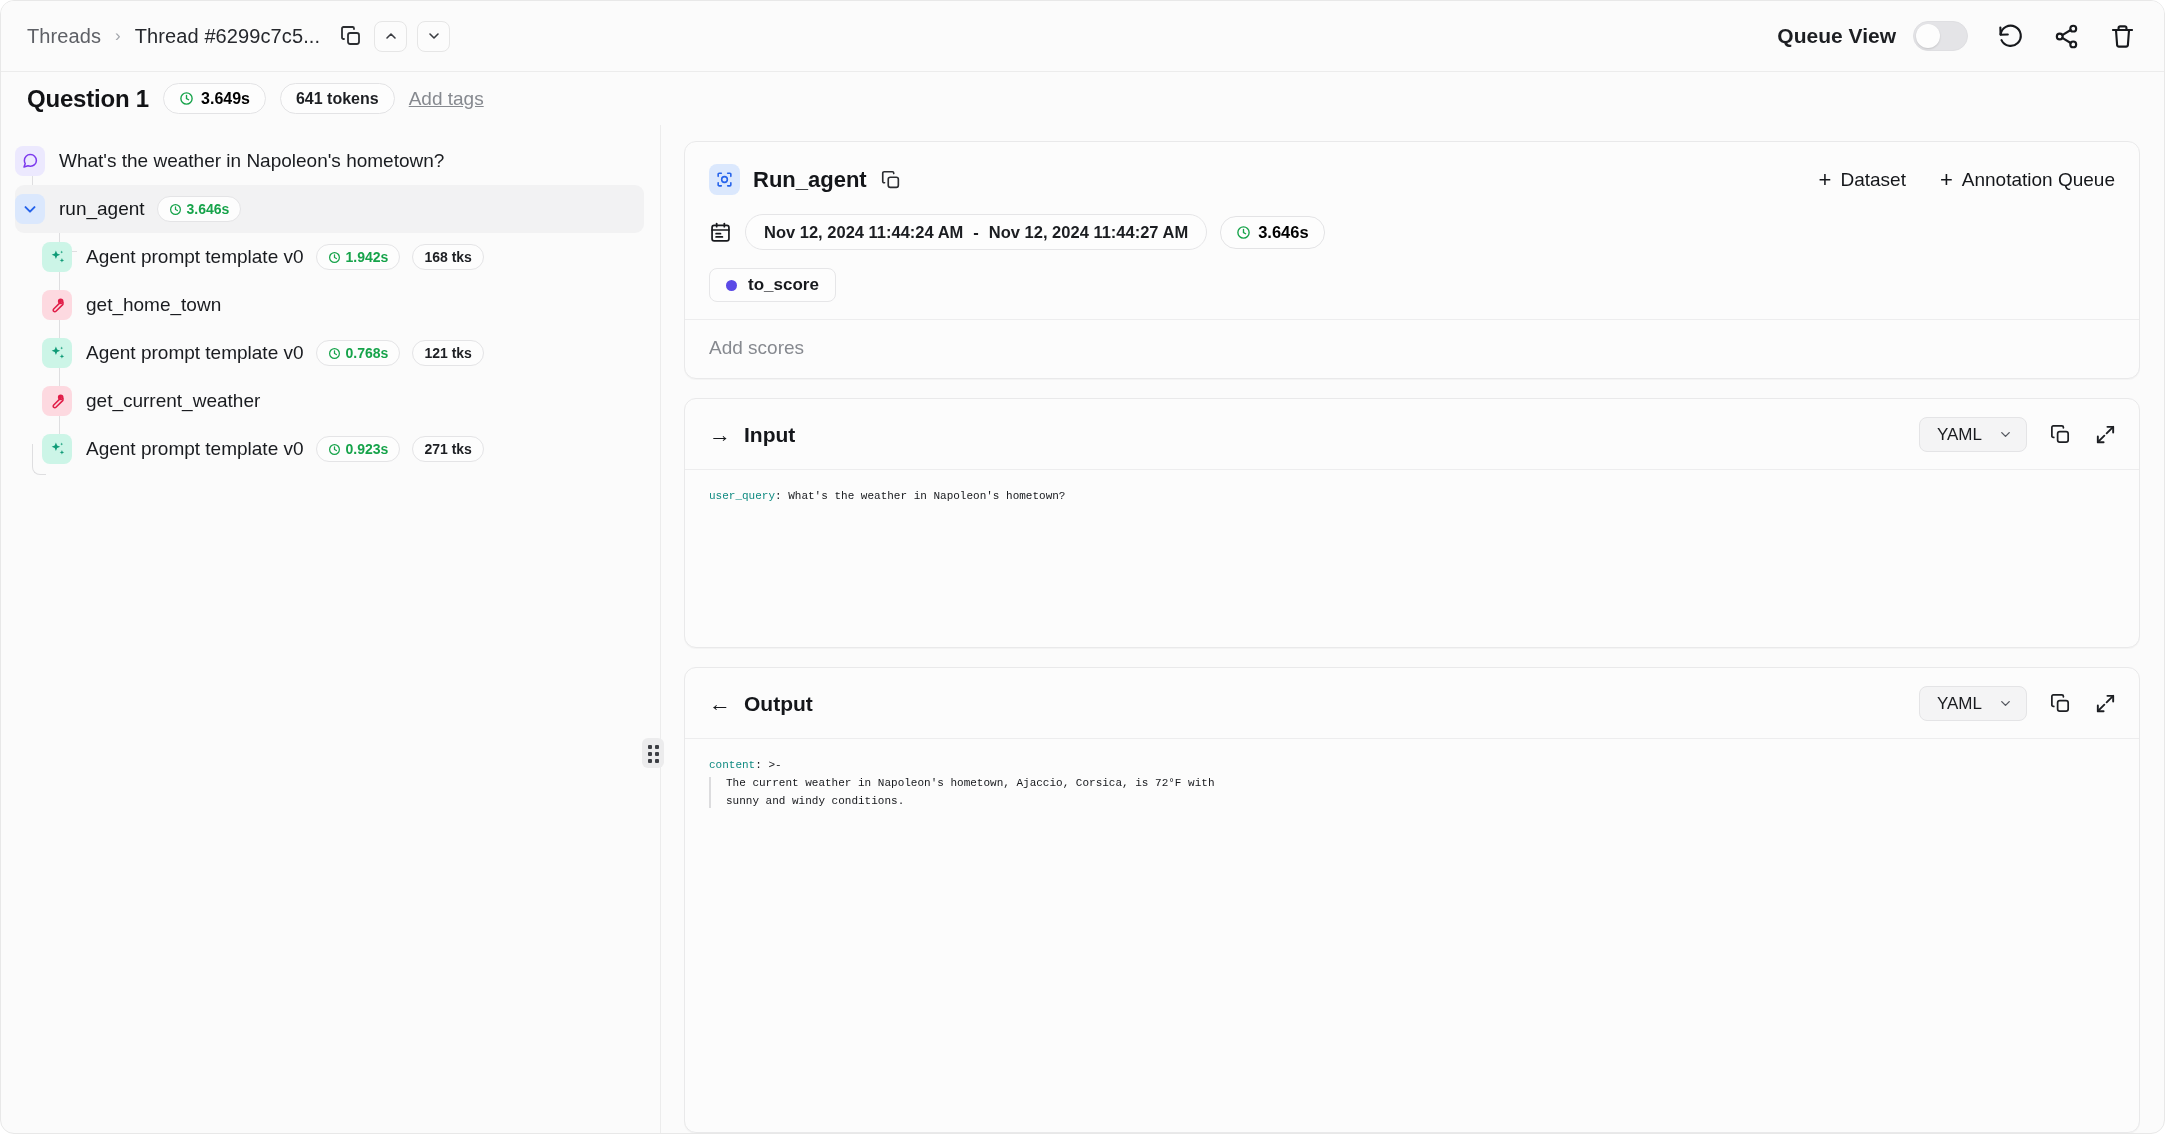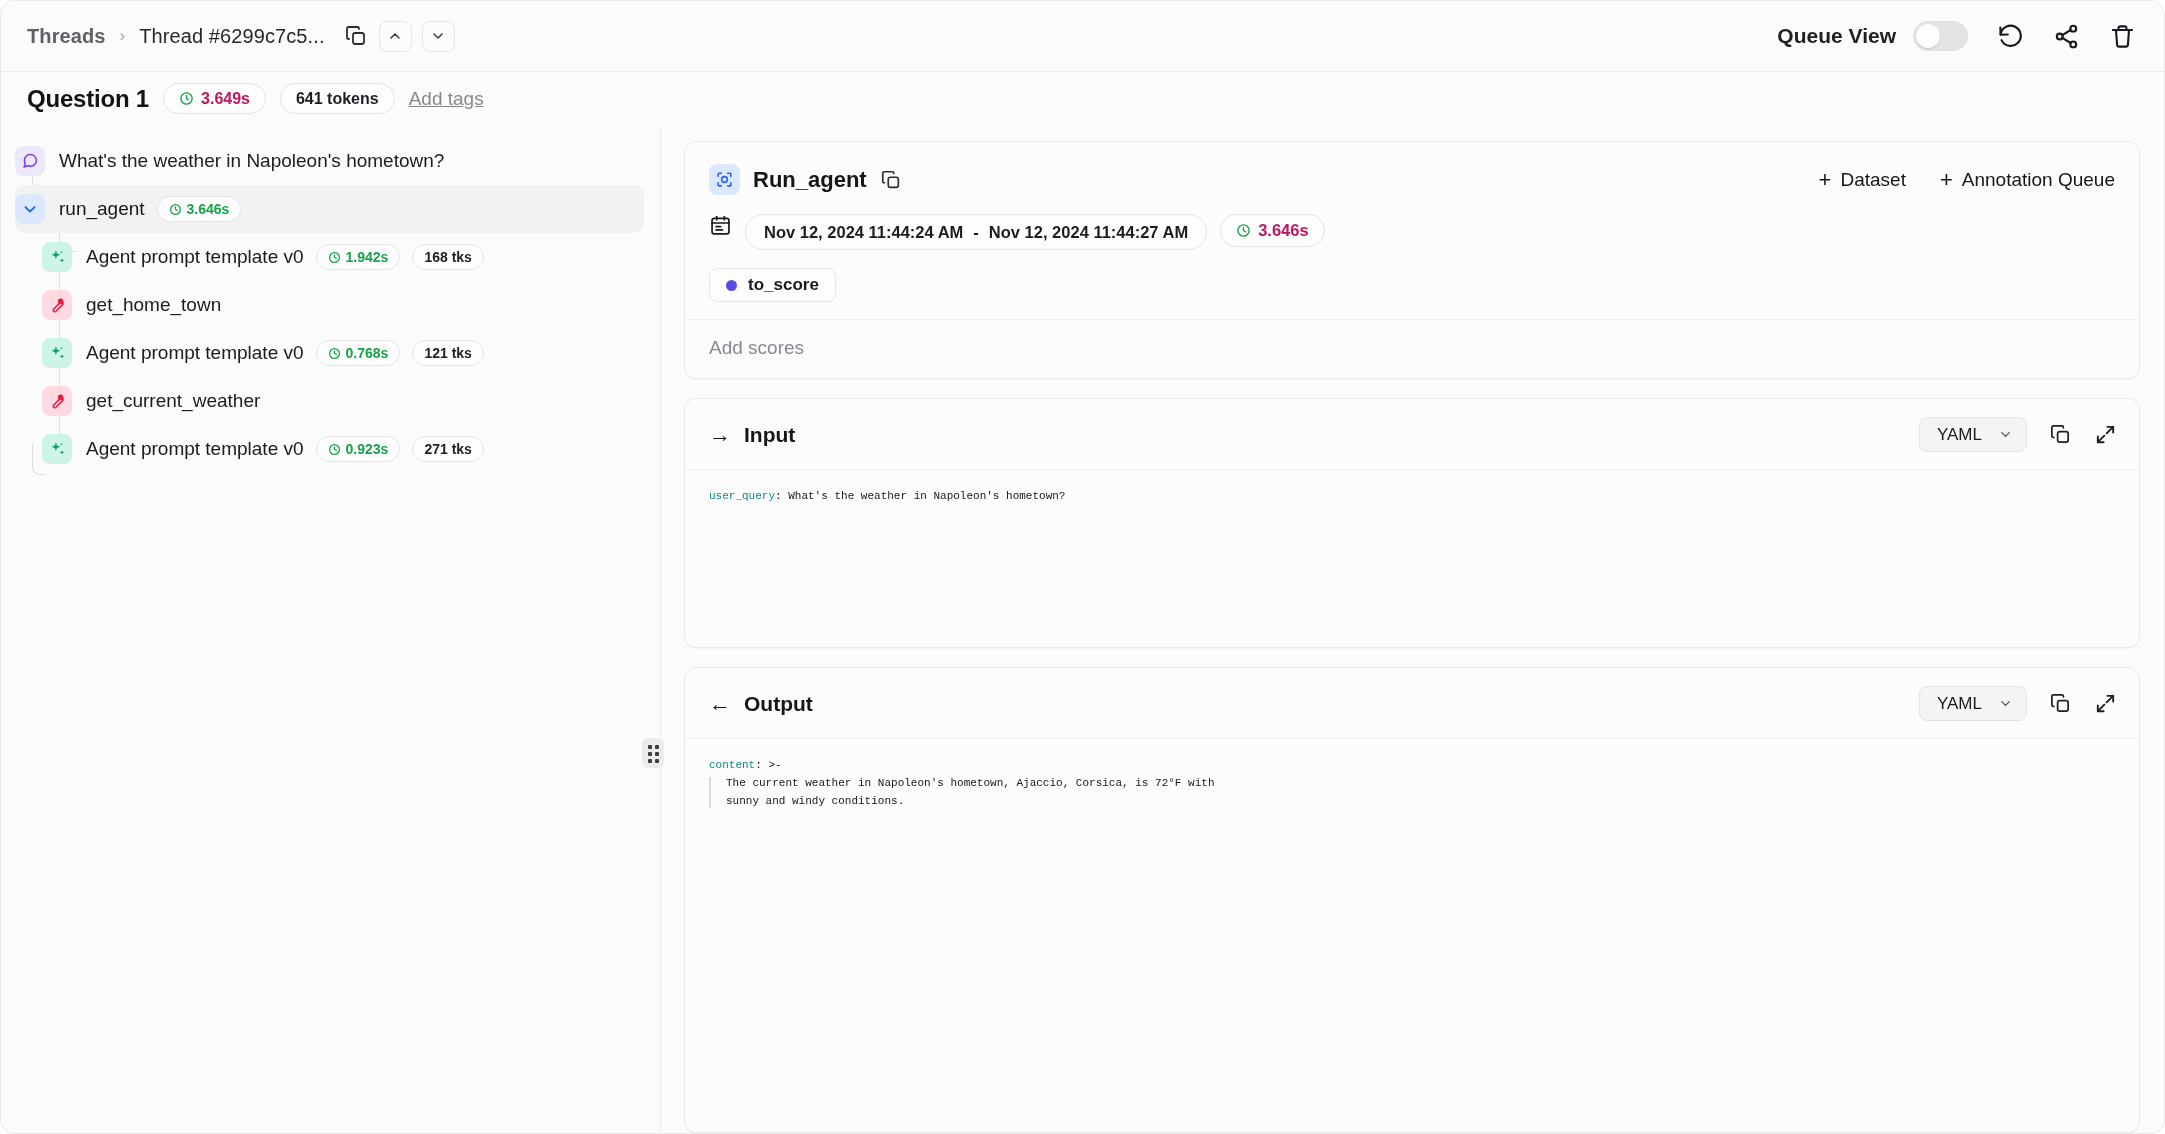--- a/index.html
+++ b/index.html
@@ -23,21 +23,20 @@
   .topbar {
     height: 71px; flex: 0 0 71px;
     display: flex; align-items: center;
     padding: 0 28px 0 26px;
     border-bottom: 1px solid #ececec;
     background: #fbfbfb;
   }
   .crumb {
     font-size: 20px; color: #5e6066; letter-spacing: .1px;
     cursor: pointer;
-    font-weight: bold;
   }
   .crumb-sep { font-size: 17px; color: #a2a5ab; margin: 0 14px; }
   .crumb-current { font-size: 20px; color: #26282d; letter-spacing: .1px; }
   .icon-btn {
     display: flex; align-items: center; justify-content: center;
     cursor: pointer; color: #2b2d31;
   }
   .copy-top { margin-left: 18px; width: 26px; height: 26px; }
   .nav-sq {
     width: 33px; height: 31px;
@@ -68,21 +67,21 @@
     padding-left: 26px; gap: 14px;
   }
   .qtitle { font-size: 24px; font-weight: bold; color: #121316; letter-spacing: -.2px; }
   .pill {
     display: inline-flex; align-items: center; gap: 7px;
     height: 31px; padding: 0 15px;
     border: 1px solid #e3e3e5; border-radius: 16px;
     background: #fdfdfd; font-size: 16px; font-weight: bold;
     white-space: nowrap;
   }
-  .pill.time { color: #be185d; }
+  .pill.time { color: #000000; }
   .pill.tokens { color: #1d1f23; }
   .addtags { font-size: 19px; color: #86898f; cursor: pointer; text-decoration: underline; }
 
   
   .body { flex: 1; display: flex; min-height: 0; position: relative; }
 
   
   .tree {
     width: 655px; flex: 0 0 655px;
     padding: 12px 0 0 0;
@@ -164,21 +163,21 @@
     background: #dbe8fd; color: #2563eb;
     display: flex; align-items: center; justify-content: center;
   }
   .run-title { font-size: 22px; font-weight: bold; color: #14161a; }
   .head-actions { margin-left: auto; display: flex; align-items: center; gap: 34px; }
   .head-action {
     display: inline-flex; align-items: center; gap: 9px;
     font-size: 19px; color: #15171b; cursor: pointer;
   }
   .plus { font-size: 22px; line-height: 1; color: #15171b; }
-  .meta-row { display: flex; align-items: flex-start; gap: 13px; margin-top: 19px; }
+  .meta-row { display: flex; align-items: center; gap: 13px; margin-top: 19px; }
   .date-pill {
     display: inline-flex; align-items: center;
     height: 36px; padding: 0 18px;
     border: 1px solid #e5e5e7; border-radius: 18px;
     background: #fdfdfd; font-size: 16.5px; font-weight: bold; color: #1b1d21;
     white-space: nowrap;
   }
   .date-sep { margin: 0 10px; color: #1b1d21; }
   .pill.dur { height: 33px; font-size: 16.5px; }
   .tags-row { margin-top: 18px; padding-bottom: 17px; display: flex; gap: 10px; }

